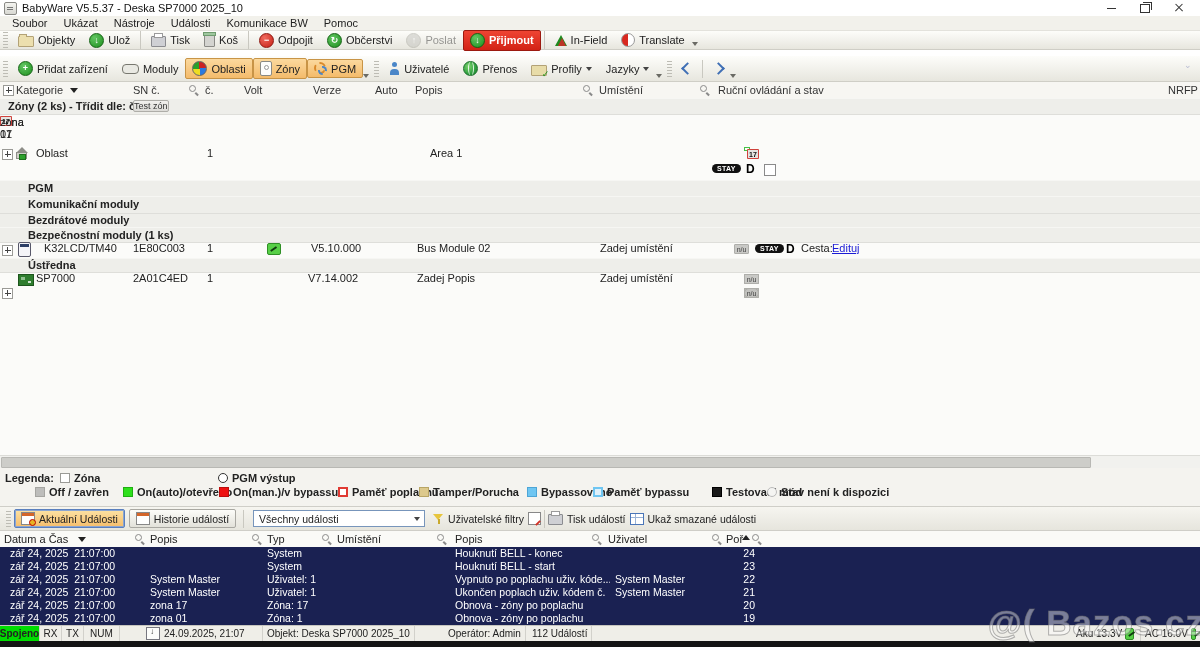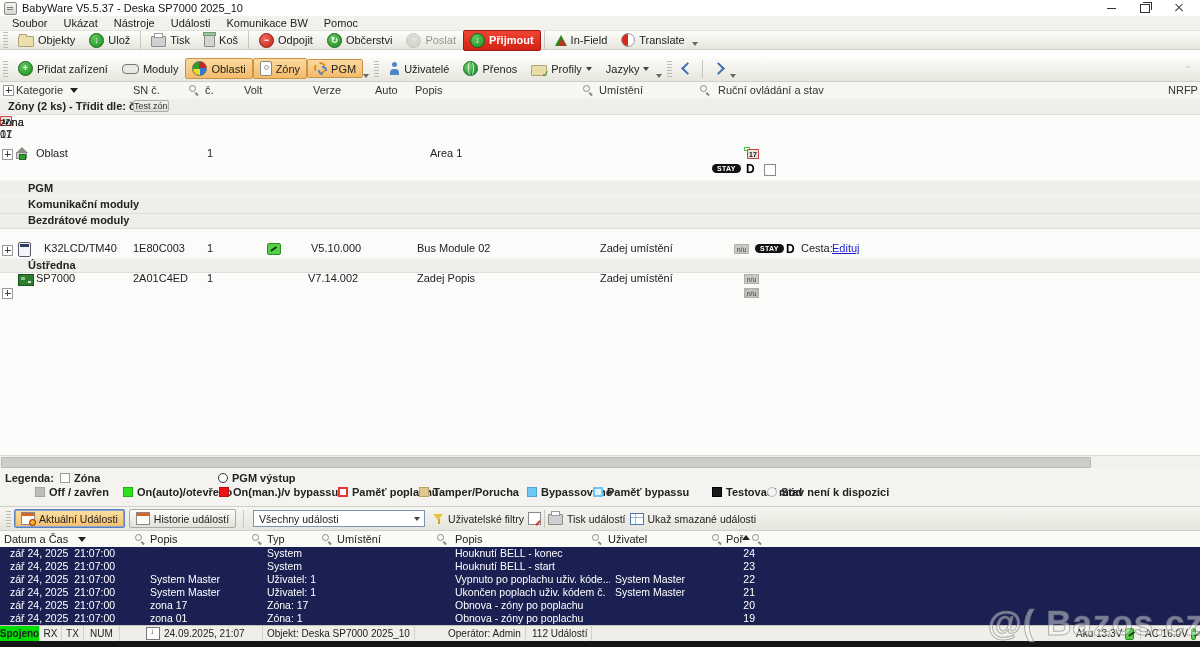--- a/index.html
+++ b/index.html
@@ -361,20 +361,23 @@
 
   <div class="grow band" style="top:82px;height:16px;">
     <span style="left:28px;" class="bold">PGM</span>
   </div>
   <div class="grow band" style="top:114px;height:15px;">
     <span style="left:28px;" class="bold">Bezdrátové moduly</span>
   </div>
   <div class="grow band" style="top:98px;height:16px;">
     <span style="left:28px;" class="bold">Komunikační moduly</span>
   </div>
+  <div class="grow band" style="top:129px;height:14px;">
+    <span style="left:28px;" class="bold">Bezpečnostní moduly (1 ks)</span>
+  </div>
 
   <div class="grow" style="top:143px;height:17px;">
     <span style="left:2px;top:4px;" class="exp"></span>
     <span style="left:18px;top:1px;" class="ic-keypad"></span>
     <span style="left:44px;">K32LCD/TM40</span>
     <span style="left:133px;">1E80C003</span>
     <span style="left:207px;">1</span>
     <span style="left:267px;top:2px;" class="sig"></span>
     <span style="left:311px;">V5.10.000</span>
     <span style="left:417px;">Bus Module 02</span>

